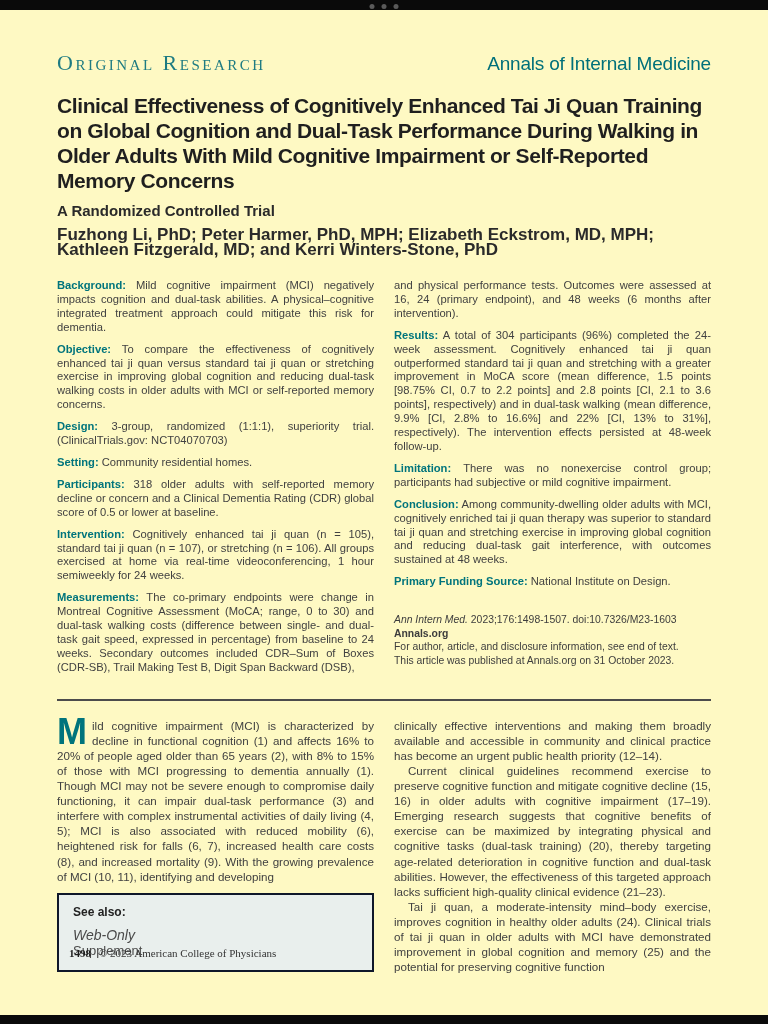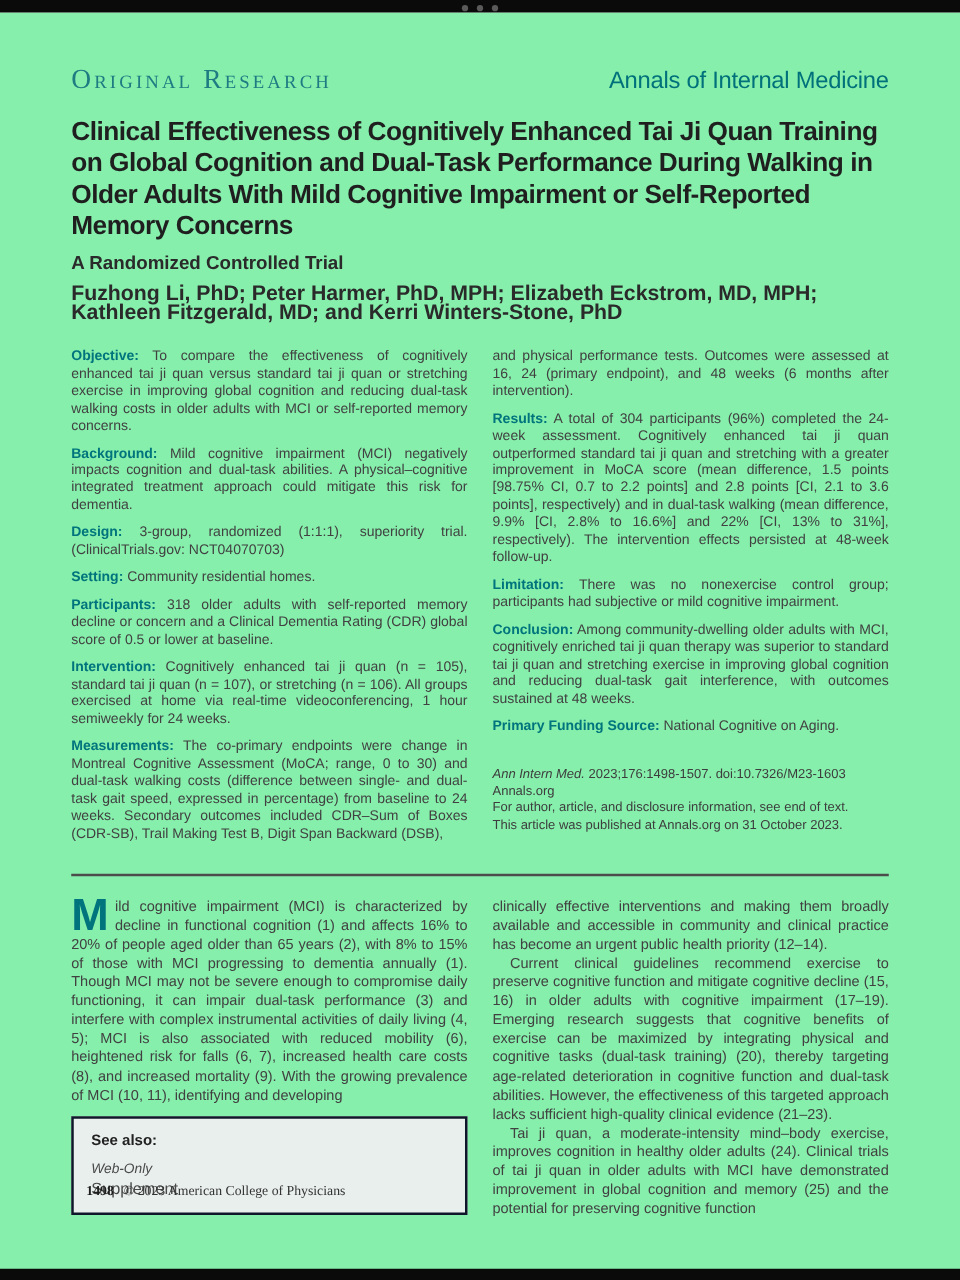--- a/index.html
+++ b/index.html
@@ -9,21 +9,21 @@
     font-family:"Liberation Sans", sans-serif;
     color:#404040;
     position:relative;
     overflow:hidden;
   }
   .topbar { position:absolute; top:0; left:0; width:768px; height:10px; background:#0a0a0a; z-index:5; }
   .bottombar { position:absolute; bottom:0; left:0; width:768px; height:9px; background:#0a0a0a; z-index:5; }
   .drag-dots { position:absolute; top:4px; left:50%; transform:translateX(-50%); display:flex; gap:7px; z-index:6; }
   .drag-dots span { width:5px; height:5px; border-radius:50%; background:#5a5a5a; display:block; }
 
-  .page { position:absolute; top:10px; left:0; width:768px; height:1006px; padding:40px 57px 0 57px; background:#86efac; }
+  .page { position:absolute; top:10px; left:0; width:768px; height:1006px; padding:40px 57px 0 57px; background:#fef9c3; }
 
   .masthead { display:flex; justify-content:space-between; align-items:baseline; }
   .eyebrow {
     font-family:"Liberation Serif", serif;
     font-variant:small-caps;
     font-size:22px;
     letter-spacing:2.5px;
     color:#1e7b82;
   }
   .journal { font-size:19px; font-weight:400; color:#00707a; letter-spacing:-0.2px; }
@@ -40,21 +40,21 @@
   .authors { margin-top:9px; font-size:17px; font-weight:700; color:#2a2a2a; line-height:14.5px; max-width:620px; }
 
   .cols { display:flex; gap:20px; margin-top:22px; }
   .col { flex:1 1 0; min-width:0; }
 
   .absec { font-size:11.2px; line-height:13.9px; text-align:justify; color:#414141; margin-bottom:8px; }
   .ablabel { color:#00747c; font-weight:700; }
 
   .citation { margin-top:24px; font-size:10.4px; line-height:13.6px; color:#3d3d3d; text-align:left; }
   .cit-italic { font-style:italic; }
-  .cit-bold { font-weight:400; }
+  .cit-bold { font-weight:700; }
 
   .divider { border:none; border-top:2px solid #4c4c4c; margin-top:16px; }
 
   .bodycols { margin-top:17px; height:262px; }
   .bp { font-size:11.6px; line-height:15.1px; text-align:justify; color:#414141; }
   .bp.indent { text-indent:14px; }
   .dropcap {
     float:left;
     font-size:36px;
     line-height:27px;
@@ -63,21 +63,21 @@
     padding-right:5px;
   }
 
   .seealso {
     margin-top:9px;
     border:2px solid #0f172a;
     background:#e9efed;
     padding:10px 14px 12px 14px;
   }
   .seealso-title { font-size:12px; font-weight:700; color:#222; }
-  .seealso-item1 { margin-top:9px; font-size:11px; font-style:italic; color:#4a4a4a; line-height:15px; }
+  .seealso-item1 { margin-top:9px; font-size:14px; font-style:italic; color:#4a4a4a; line-height:15px; }
   .seealso-item2 { font-size:13px; color:#4a4a4a; line-height:15px; }
 
   .footer {
     position:absolute; left:57px; top:937px;
     font-family:"Liberation Serif", serif;
     font-size:11px; color:#333;padding-left:12px;
   }
   .footer .pg { font-weight:700; margin-right:8px; color:#1d1d1d; }
 </style>
 </head>
@@ -96,34 +96,34 @@
     <div class="eyebrow">Original Research</div>
     <div class="journal">Annals of Internal Medicine</div>
   </div>
 
   <h1 class="title">Clinical Effectiveness of Cognitively Enhanced Tai Ji Quan Training on Global Cognition and Dual-Task Performance During Walking in Older Adults With Mild Cognitive Impairment or Self-Reported Memory Concerns</h1>
   <h2 class="subtitle">A Randomized Controlled Trial</h2>
   <div class="authors">Fuzhong Li, PhD; Peter Harmer, PhD, MPH; Elizabeth Eckstrom, MD, MPH; Kathleen Fitzgerald, MD; and Kerri Winters-Stone, PhD</div>
 
   <div class="cols">
     <div class="col">
+      <p class="absec"><span class="ablabel">Background:</span> <span>Mild cognitive impairment (MCI) negatively impacts cognition and dual-task abilities. A physical–cognitive integrated treatment approach could mitigate this risk for dementia.</span></p>
       <p class="absec"><span class="ablabel">Objective:</span> <span>To compare the effectiveness of cognitively enhanced tai ji quan versus standard tai ji quan or stretching exercise in improving global cognition and reducing dual-task walking costs in older adults with MCI or self-reported memory concerns.</span></p>
-      <p class="absec"><span class="ablabel">Background:</span> <span>Mild cognitive impairment (MCI) negatively impacts cognition and dual-task abilities. A physical–cognitive integrated treatment approach could mitigate this risk for dementia.</span></p>
       <p class="absec"><span class="ablabel">Design:</span> <span>3-group, randomized (1:1:1), superiority trial. (ClinicalTrials.gov: NCT04070703)</span></p>
       <p class="absec"><span class="ablabel">Setting:</span> <span>Community residential homes.</span></p>
       <p class="absec"><span class="ablabel">Participants:</span> <span>318 older adults with self-reported memory decline or concern and a Clinical Dementia Rating (CDR) global score of 0.5 or lower at baseline.</span></p>
       <p class="absec"><span class="ablabel">Intervention:</span> <span>Cognitively enhanced tai ji quan (n = 105), standard tai ji quan (n = 107), or stretching (n = 106). All groups exercised at home via real-time videoconferencing, 1 hour semiweekly for 24 weeks.</span></p>
       <p class="absec"><span class="ablabel">Measurements:</span> <span>The co-primary endpoints were change in Montreal Cognitive Assessment (MoCA; range, 0 to 30) and dual-task walking costs (difference between single- and dual-task gait speed, expressed in percentage) from baseline to 24 weeks. Secondary outcomes included CDR–Sum of Boxes (CDR-SB), Trail Making Test B, Digit Span Backward (DSB),</span></p>
     </div>
     <div class="col">
       <p class="absec"><span>and physical performance tests. Outcomes were assessed at 16, 24 (primary endpoint), and 48 weeks (6 months after intervention).</span></p>
       <p class="absec"><span class="ablabel">Results:</span> <span>A total of 304 participants (96%) completed the 24-week assessment. Cognitively enhanced tai ji quan outperformed standard tai ji quan and stretching with a greater improvement in MoCA score (mean difference, 1.5 points [98.75% CI, 0.7 to 2.2 points] and 2.8 points [CI, 2.1 to 3.6 points], respectively) and in dual-task walking (mean difference, 9.9% [CI, 2.8% to 16.6%] and 22% [CI, 13% to 31%], respectively). The intervention effects persisted at 48-week follow-up.</span></p>
       <p class="absec"><span class="ablabel">Limitation:</span> <span>There was no nonexercise control group; participants had subjective or mild cognitive impairment.</span></p>
       <p class="absec"><span class="ablabel">Conclusion:</span> <span>Among community-dwelling older adults with MCI, cognitively enriched tai ji quan therapy was superior to standard tai ji quan and stretching exercise in improving global cognition and reducing dual-task gait interference, with outcomes sustained at 48 weeks.</span></p>
-      <p class="absec"><span class="ablabel">Primary Funding Source:</span> <span>National Cognitive on Aging.</span></p>
+      <p class="absec"><span class="ablabel">Primary Funding Source:</span> <span>National Institute on Design.</span></p>
       <div class="citation">
         <div><span class="cit-italic">Ann Intern Med.</span><span> 2023;176:1498-1507. doi:10.7326/M23-1603 </span><span class="cit-bold">Annals.org</span></div>
         <div>For author, article, and disclosure information, see end of text.</div>
         <div>This article was published at Annals.org on 31 October 2023.</div>
       </div>
     </div>
   </div>
 
   <hr class="divider">
 

